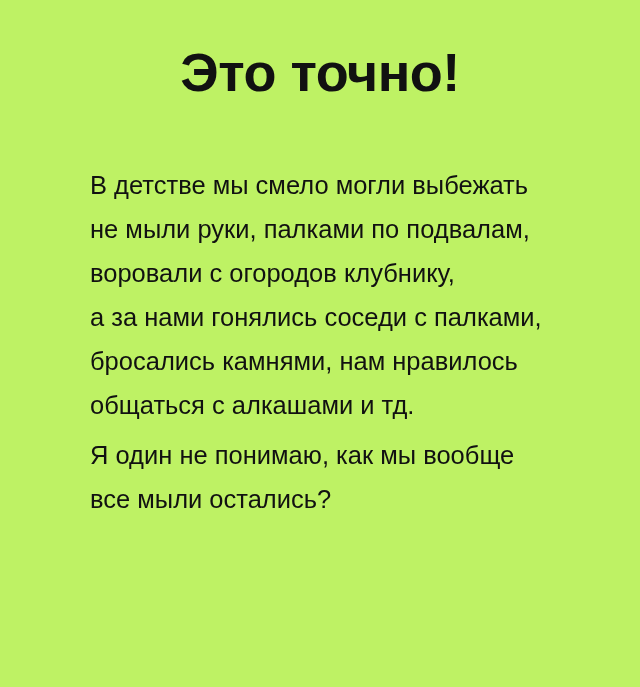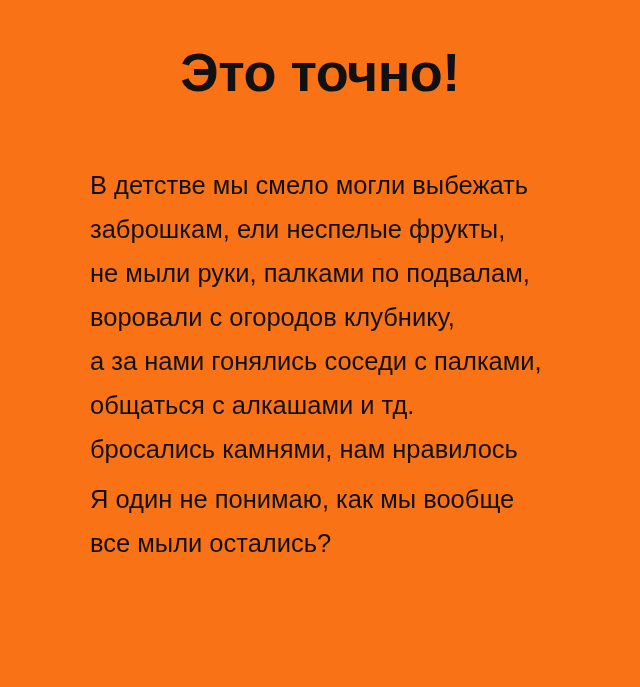--- a/index.html
+++ b/index.html
@@ -11,21 +11,21 @@
     width: 640px;
     height: 687px;
     font-family: "Liberation Sans", sans-serif;
     color: #000000;
     overflow: hidden;
   }
   .page {
     width: 640px;
     height: 687px;
     box-sizing: border-box;
-    background: #f97316;
+    background: #bef264;
     display: flex;
     flex-direction: column;
     align-items: center;
     padding: 0;
   }
   .headline {
     font-size: 54px;
     font-weight: bold;
     letter-spacing: -0.5px;
     line-height: 1.05;
@@ -55,26 +55,25 @@
 </head>
 <body>
 
 <div class="page">
 
   <div class="headline">Это точно!</div>
 
   <div class="body-block">
 
     <div class="body-line">В детстве мы смело могли выбежать</div>
-    <div class="body-line">заброшкам, ели неспелые фрукты,</div>
     <div class="body-line">не мыли руки, палками по подвалам,</div>
     <div class="body-line">воровали с огородов клубнику,</div>
     <div class="body-line">а за нами гонялись соседи с палками,</div>
+    <div class="body-line">бросались камнями, нам нравилось</div>
     <div class="body-line">общаться с алкашами и тд.</div>
-    <div class="body-line">бросались камнями, нам нравилось</div>
 
     <div class="para-gap"></div>
 
     <div class="body-line">Я один не понимаю, как мы вообще</div>
     <div class="body-line">все мыли остались?</div>
 
   </div>
 
 </div>
 

